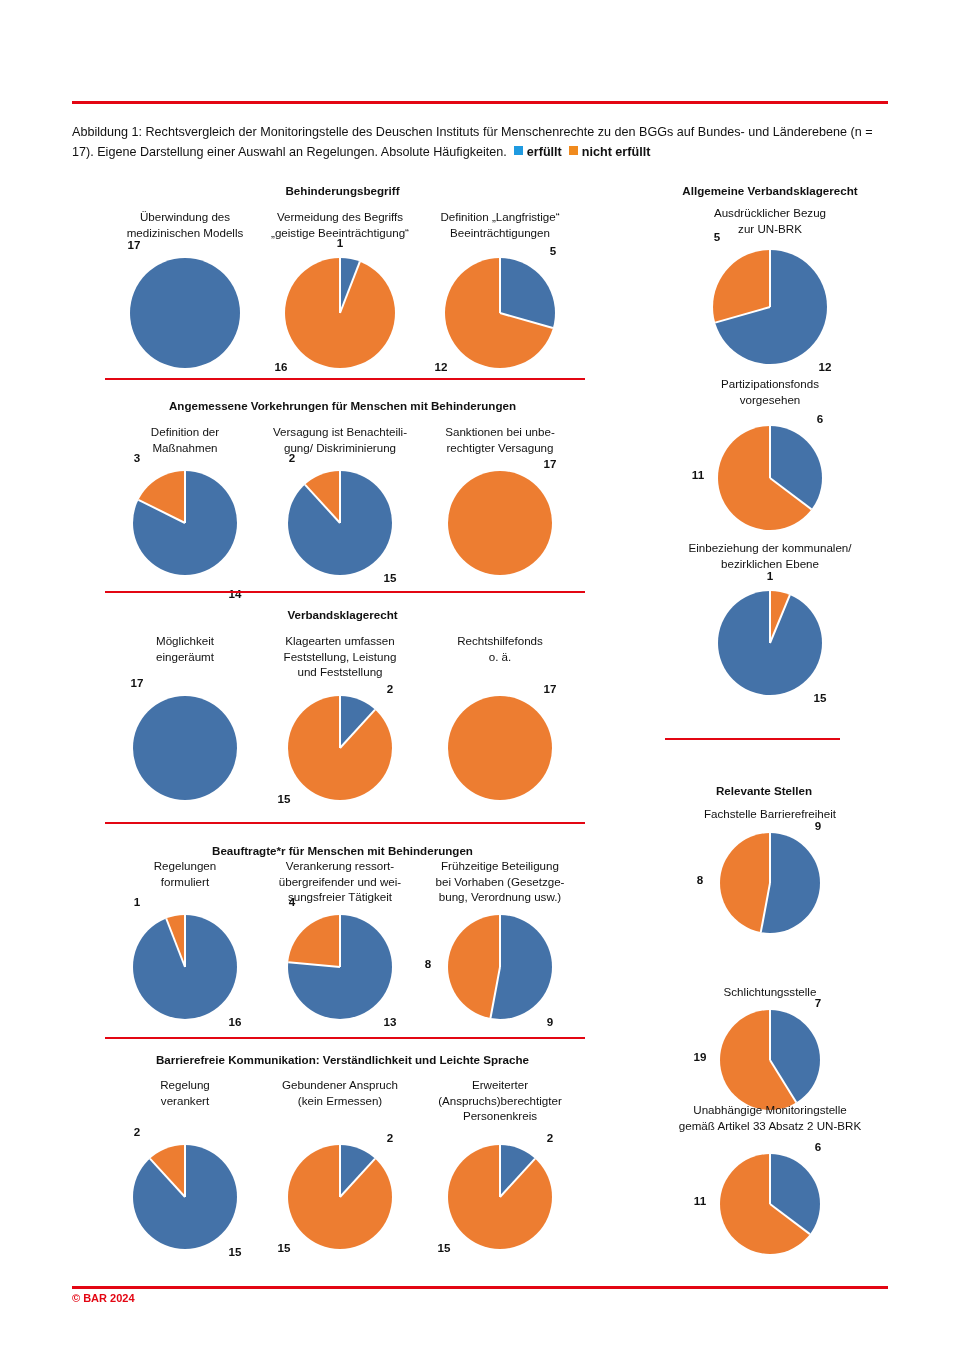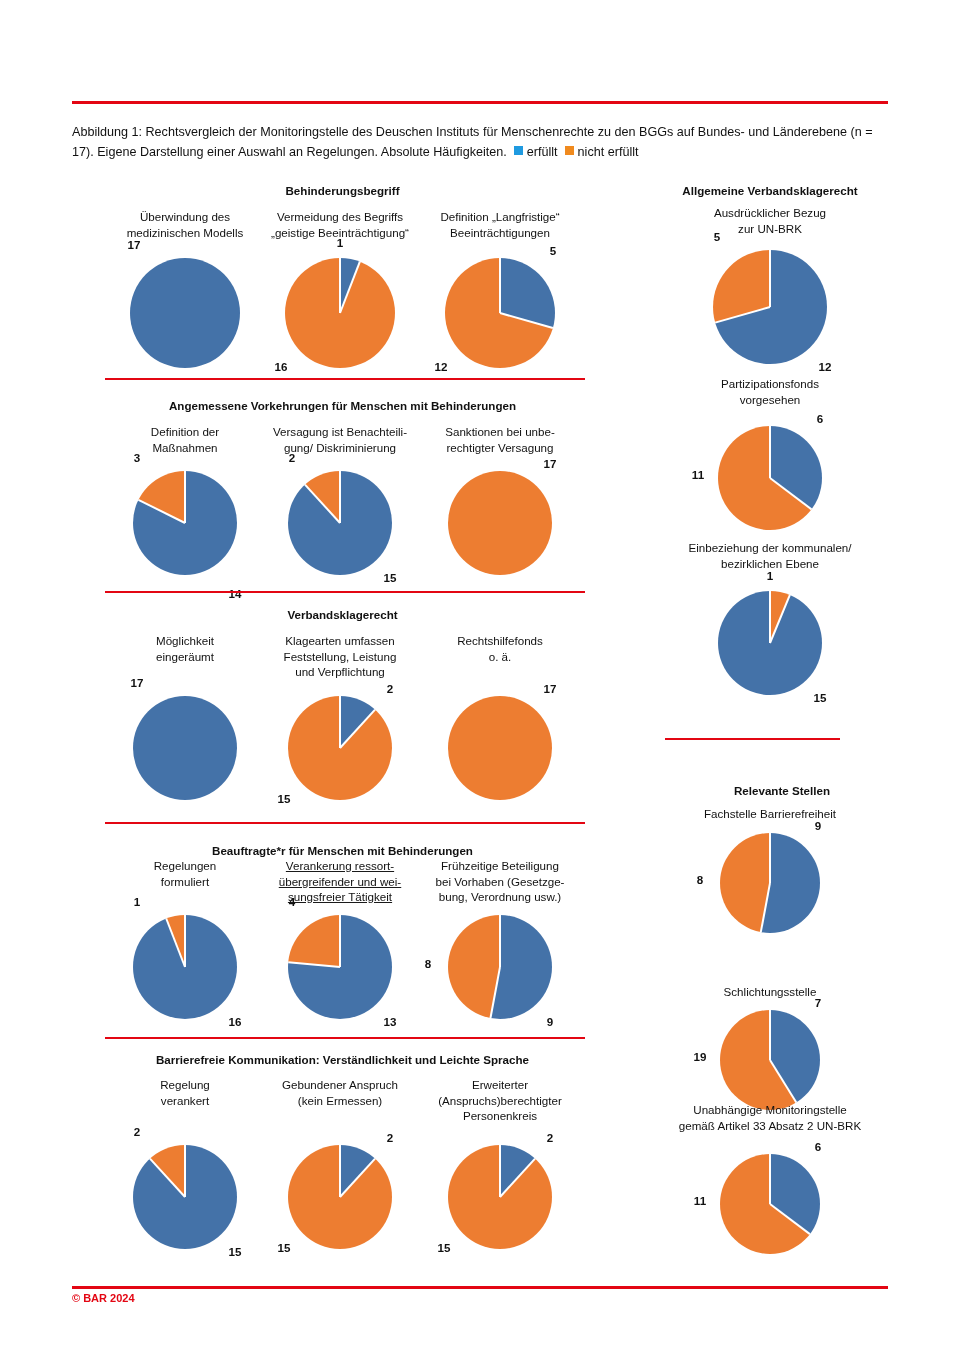--- a/index.html
+++ b/index.html
@@ -19,21 +19,21 @@
     font-size:24px;font-weight:600;color:#e30613;
     letter-spacing:.2px;
   }
   .title-rule{
     position:absolute;left:72px;top:101px;width:816px;height:3px;background:#e30613;
   }
   .caption{
     position:absolute;left:72px;top:122px;width:818px;
     font-size:12.6px;line-height:20px;color:#111;
   }
-  .legend{display:inline;white-space:nowrap;}
+  .legend{display:inline;white-space:nowrap;font-weight:bold;}
   .legend-sw{
     display:inline-block;width:9px;height:9px;vertical-align:1px;margin:0 4px 0 7px;
   }
   .sw-blue{background:#1f9ae0;}
   .sw-orange{background:#f08a1e;}
 
   
   .rule{position:absolute;height:2px;background:#e30613;}
 
   
@@ -139,21 +139,21 @@
           <div>Möglichkeit</div>
           <div>eingeräumt</div>
         </div>
       </div>
       <div class="pie" style="left: 133px; top: 696px; width: 104px; height: 104px; position: absolute; background: rgb(68, 114, 168);"></div>
       <div class="val" style="left: 137px; top: 682px; transform: translate(-50%, -50%);">17</div>
       <div class="chart" style="left: 265px; top: 633px; width: 150px;">
         <div class="chart-label">
           <div>Klagearten umfassen</div>
           <div>Feststellung, Leistung</div>
-          <div>und Verpflichtung</div>
+          <div>und Feststellung</div>
         </div>
       </div>
       <div class="pie" style="left: 288px; top: 696px; width: 104px; height: 104px; position: absolute; background: conic-gradient(rgb(68, 114, 168) 0deg, rgb(68, 114, 168) 42.353deg, rgb(237, 125, 49) 42.353deg, rgb(237, 125, 49) 360deg);"></div>
       <div style="position: absolute; left: 339px; top: 696px; width: 2px; height: 52px; background: rgb(255, 255, 255); transform-origin: 50% 100%; transform: rotate(0deg);"></div>
       <div style="position: absolute; left: 339px; top: 696px; width: 2px; height: 52px; background: rgb(255, 255, 255); transform-origin: 50% 100%; transform: rotate(42.3529deg);"></div>
       <div class="val" style="left: 390px; top: 688px; transform: translate(-50%, -50%);">2</div>
       <div class="val" style="left: 284px; top: 798px; transform: translate(-50%, -50%);">15</div>
       <div class="chart" style="left: 425px; top: 633px; width: 150px;">
         <div class="chart-label">
           <div>Rechtshilfefonds</div>
@@ -168,21 +168,21 @@
         <div class="chart-label">
           <div>Regelungen</div>
           <div>formuliert</div>
         </div>
       </div>
       <div class="pie" style="left: 133px; top: 915px; width: 104px; height: 104px; position: absolute; background: conic-gradient(rgb(68, 114, 168) 0deg, rgb(68, 114, 168) 338.824deg, rgb(237, 125, 49) 338.824deg, rgb(237, 125, 49) 360deg);"></div>
       <div style="position: absolute; left: 184px; top: 915px; width: 2px; height: 52px; background: rgb(255, 255, 255); transform-origin: 50% 100%; transform: rotate(0deg);"></div>
       <div style="position: absolute; left: 184px; top: 915px; width: 2px; height: 52px; background: rgb(255, 255, 255); transform-origin: 50% 100%; transform: rotate(338.824deg);"></div>
       <div class="val" style="left: 235px; top: 1021px; transform: translate(-50%, -50%);">16</div>
       <div class="val" style="left: 137px; top: 901px; transform: translate(-50%, -50%);">1</div>
-      <div class="chart" style="left: 265px; top: 858px; width: 150px; text-decoration: underline;">
+      <div class="chart" style="left: 265px; top: 858px; width: 150px;">
         <div class="chart-label">
           <div>Verankerung ressort-</div>
           <div>übergreifender und wei-</div>
           <div>sungsfreier Tätigkeit</div>
         </div>
       </div>
       <div class="pie" style="left: 288px; top: 915px; width: 104px; height: 104px; position: absolute; background: conic-gradient(rgb(68, 114, 168) 0deg, rgb(68, 114, 168) 275.294deg, rgb(237, 125, 49) 275.294deg, rgb(237, 125, 49) 360deg);"></div>
       <div style="position: absolute; left: 339px; top: 915px; width: 2px; height: 52px; background: rgb(255, 255, 255); transform-origin: 50% 100%; transform: rotate(0deg);"></div>
       <div style="position: absolute; left: 339px; top: 915px; width: 2px; height: 52px; background: rgb(255, 255, 255); transform-origin: 50% 100%; transform: rotate(275.294deg);"></div>
       <div class="val" style="left: 390px; top: 1021px; transform: translate(-50%, -50%);">13</div>
@@ -262,21 +262,21 @@
         <div class="chart-label">
           <div>Einbeziehung der kommunalen/</div>
           <div>bezirklichen Ebene</div>
         </div>
       </div>
       <div class="pie" style="left: 718px; top: 591px; width: 104px; height: 104px; position: absolute; background: conic-gradient(rgb(237, 125, 49) 0deg, rgb(237, 125, 49) 22.5deg, rgb(68, 114, 168) 22.5deg, rgb(68, 114, 168) 360deg);"></div>
       <div style="position: absolute; left: 769px; top: 591px; width: 2px; height: 52px; background: rgb(255, 255, 255); transform-origin: 50% 100%; transform: rotate(0deg);"></div>
       <div style="position: absolute; left: 769px; top: 591px; width: 2px; height: 52px; background: rgb(255, 255, 255); transform-origin: 50% 100%; transform: rotate(22.5deg);"></div>
       <div class="val" style="left: 770px; top: 575px; transform: translate(-50%, -50%);">1</div>
       <div class="val" style="left: 820px; top: 697px; transform: translate(-50%, -50%);">15</div>
-      <div class="grp-title" style="left: 667px; top: 783px; width: 230px; text-align: center;">Relevante Stellen</div>
+      <div class="grp-title" style="left: 649px; top: 783px; width: 230px; text-align: center;">Relevante Stellen</div>
       <div class="chart" style="left: 655px; top: 806px; width: 230px;">
         <div class="chart-label">
           <div>Fachstelle Barrierefreiheit</div>
         </div>
       </div>
       <div class="pie" style="left: 720px; top: 833px; width: 100px; height: 100px; position: absolute; background: conic-gradient(rgb(68, 114, 168) 0deg, rgb(68, 114, 168) 190.588deg, rgb(237, 125, 49) 190.588deg, rgb(237, 125, 49) 360deg);"></div>
       <div style="position: absolute; left: 769px; top: 833px; width: 2px; height: 50px; background: rgb(255, 255, 255); transform-origin: 50% 100%; transform: rotate(0deg);"></div>
       <div style="position: absolute; left: 769px; top: 833px; width: 2px; height: 50px; background: rgb(255, 255, 255); transform-origin: 50% 100%; transform: rotate(190.588deg);"></div>
       <div class="val" style="left: 818px; top: 825px; transform: translate(-50%, -50%);">9</div>
       <div class="val" style="left: 700px; top: 879px; transform: translate(-50%, -50%);">8</div>

